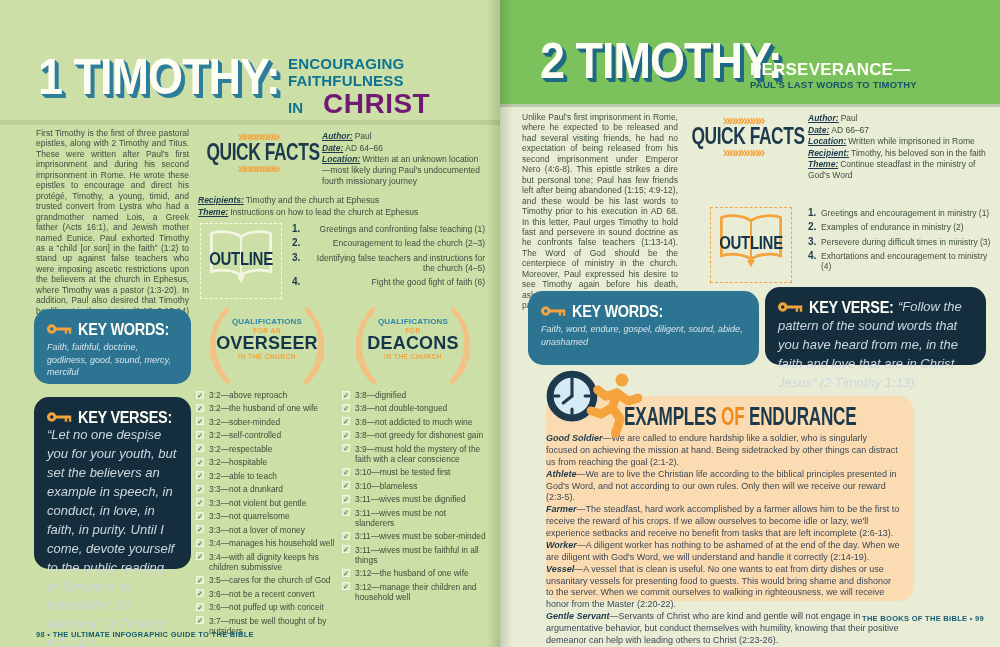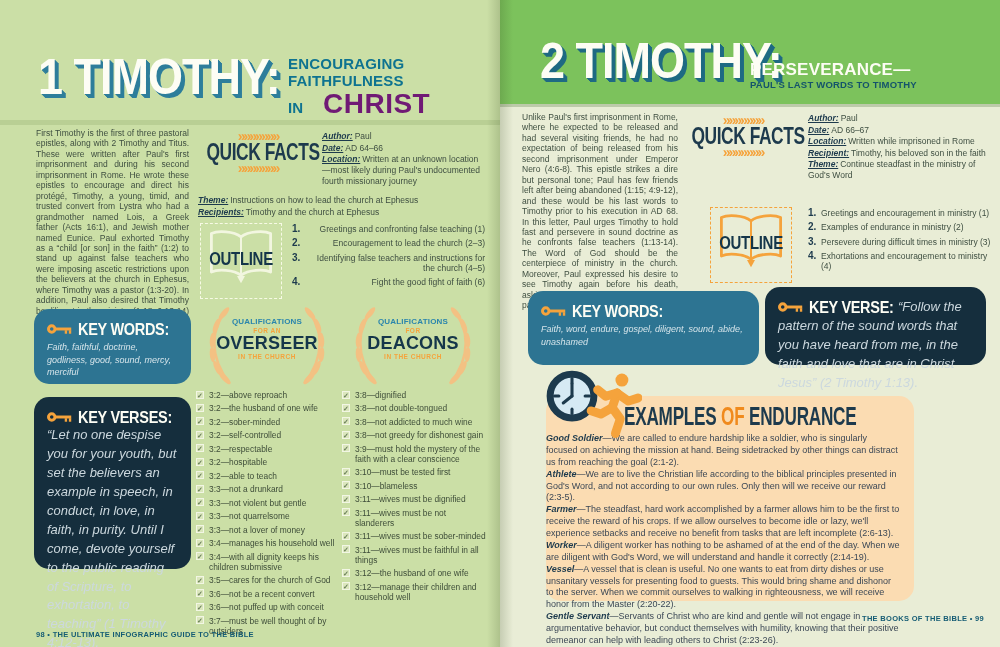--- a/index.html
+++ b/index.html
@@ -117,22 +117,22 @@
       <span class="chev">»»»»»»»</span>
     </div>
     <div class="facts" style="left:322px; top:115px; width:163px;">
 
     <div class="fact"><span class="f-label">Author:</span><span>Paul</span></div>
         <div class="fact"><span class="f-label">Date:</span><span>AD 64–66</span></div>
         <div class="fact"><span class="f-label">Location:</span><span>Written at an unknown location—most likely during Paul's undocumented fourth missionary journey</span></div>
       </div>
     <div class="facts" style="left:198px; top:179px; width:288px;">
 
-    <div class="fact"><span class="f-label">Theme:</span><span>Instructions on how to lead the church at Ephesus</span></div>
-        <div class="fact"><span class="f-label">Recipients:</span><span>Timothy and the church at Ephesus</span></div>
+    <div class="fact"><span class="f-label">Recipients:</span><span>Timothy and the church at Ephesus</span></div>
+        <div class="fact"><span class="f-label">Theme:</span><span>Instructions on how to lead the church at Ephesus</span></div>
       </div>
 
     <div class="outline-box" style="left:200px; top:207px;">
       <svg width="72" height="60" viewBox="0 0 90 72">
         <path d="M45 12 C36 5 16 4 8 8 L8 56 C16 52 36 53 45 60 C54 53 74 52 82 56 L82 8 C74 4 54 5 45 12 Z" fill="none" stroke="#f2f6e0" stroke-width="3.5" stroke-linejoin="round"></path>
         <line x1="45" y1="12" x2="45" y2="60" stroke="#f2f6e0" stroke-width="2.5"></line>
         <path d="M45 70 L40 61 L50 61 Z" fill="#f2f6e0"></path>
       </svg>
       <div class="outline-word">OUTLINE</div>
     </div>

